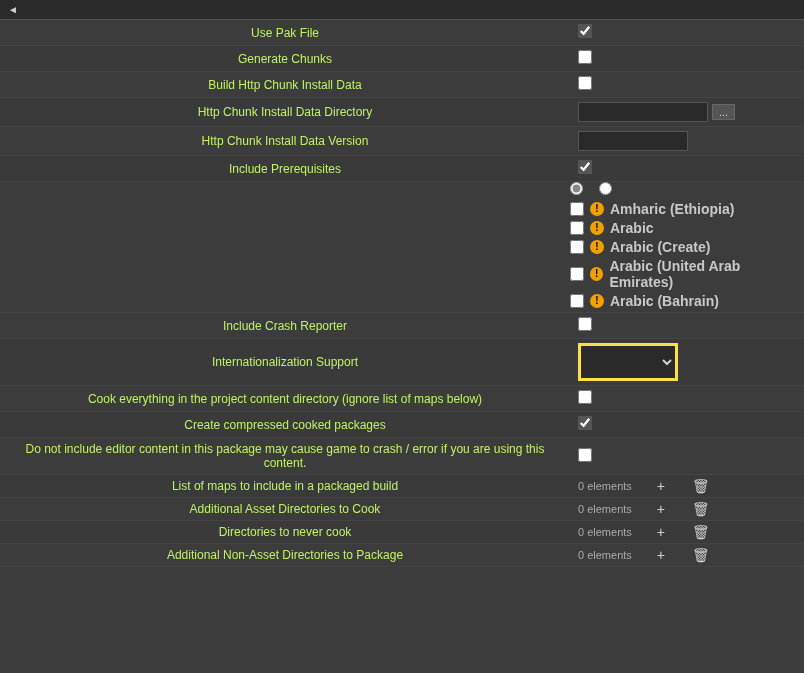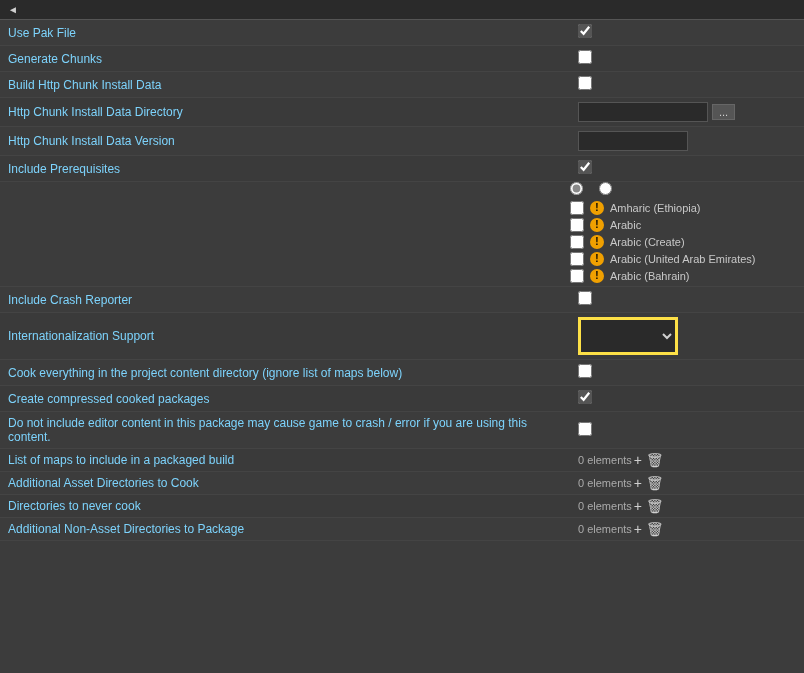--- a/index.html
+++ b/index.html
@@ -45,21 +45,22 @@
       background: #3c3c3c;
     }
 
     .settings-table td {
       padding: 4px 8px;
       vertical-align: middle;
     }
 
     .settings-table td:first-child {
       width: 570px;
-      color: #7dd3fc;
+      color: #bef264;
+      text-align: center;
     }
 
     .settings-table td:last-child {
       min-width: 220px;
     }
 
     input[type="checkbox"] {
       width: 14px;
       height: 14px;
       accent-color: #555;
@@ -138,21 +139,22 @@
       border-radius: 50%;
       color: #000;
       font-size: 10px;
       font-weight: bold;
       text-align: center;
       line-height: 14px;
     }
 
     .lang-label {
       color: #c8c8c8;
-      font-size: 11px;
+      font-size: 14px;
+      font-weight: bold;
     }
 
     select.dropdown {
       background: #2a2a2a;
       border: 3px solid #fde047;
       color: #d0d0d0;
       padding: 16px 4px;
       font-size: 11px;
       height: 22px;
       min-width: 100px;
@@ -165,21 +167,21 @@
       color: #d0d0d0;
       padding: 2px 4px;
       font-size: 11px;
       height: 20px;
       width: 110px;
     }
 
     .elements-row {
       display: flex;
       align-items: center;
-      gap: 0;
+      gap: 23px;
     }
 
     .elements-label {
       color: #aaa;
       font-size: 11px;
     }
 
     .icon-btn {
       background: none;
       border: none;

